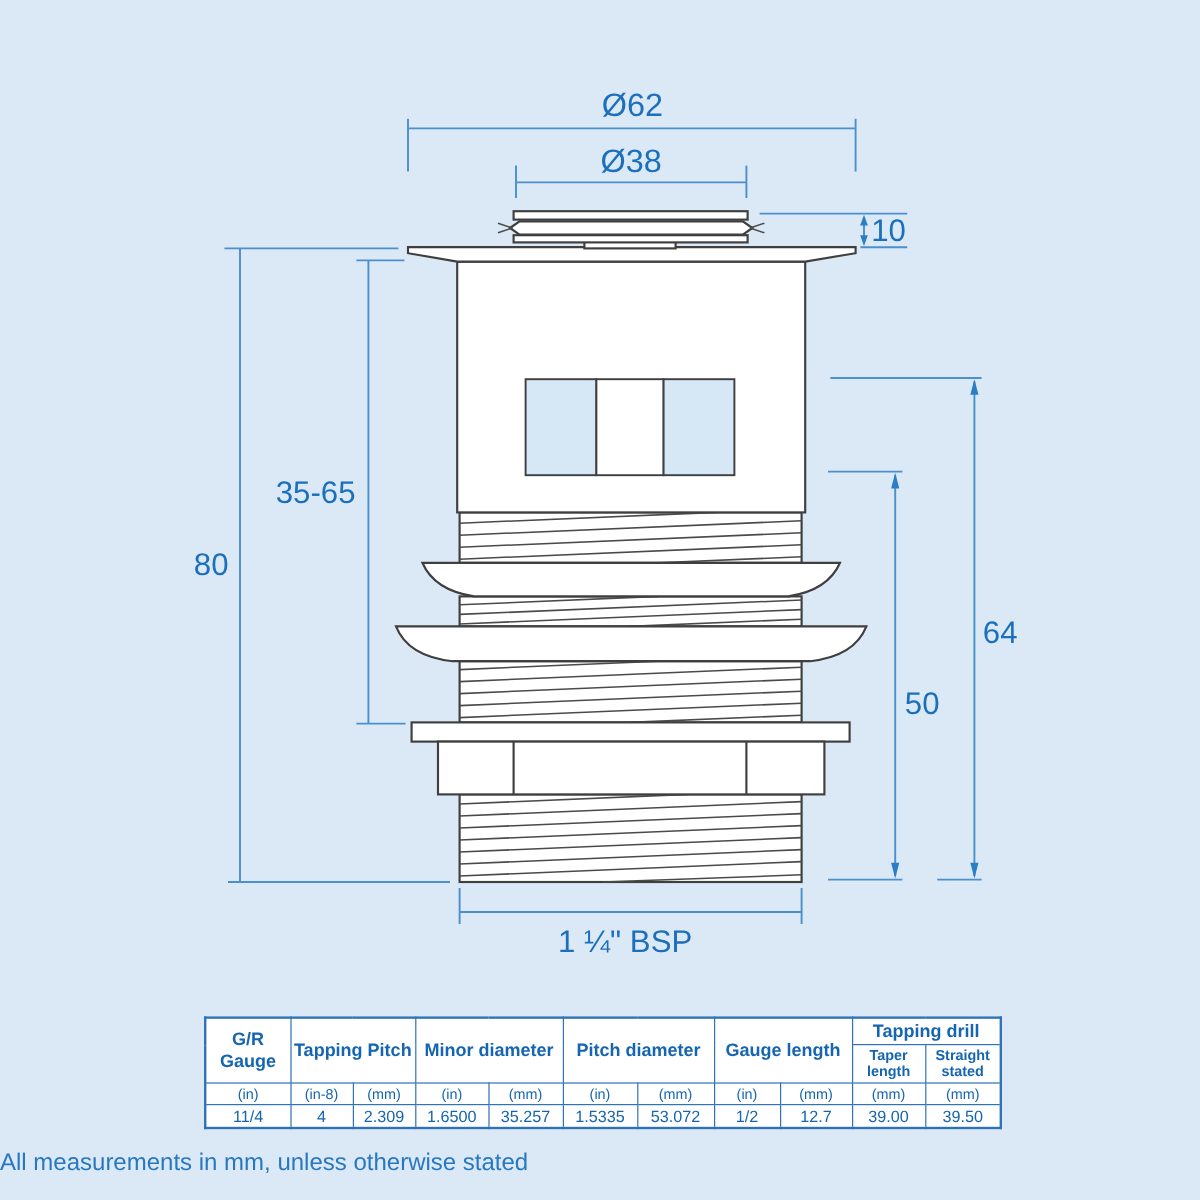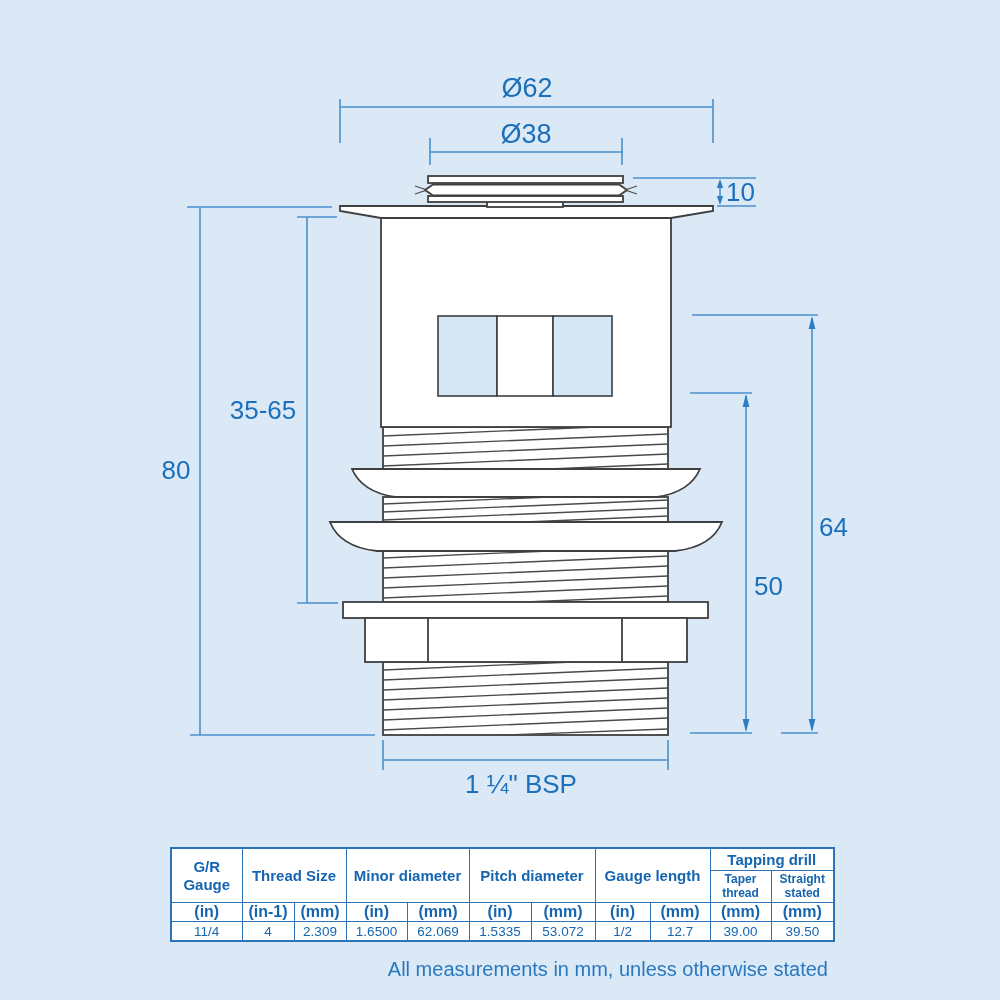--- a/index.html
+++ b/index.html
@@ -28,25 +28,25 @@
   }
   .spec-table th,.spec-table td{
     border:1px solid #2d73b5;
     text-align:center;
     vertical-align:middle;
     padding:0 1px;
     overflow:hidden;
   }
   .spec-table th.group{font-size:15px;font-weight:bold;line-height:1.15;height:21px;}
   .spec-table th.subgroup{font-size:12px;font-weight:bold;line-height:1.1;height:31px;}
-  .spec-table td.units{font-size:16px;font-weight:bold;height:17px;}
+  .spec-table td.units{font-size:12px;font-weight:normal;height:17px;}
   .spec-table td.val{font-size:13.5px;height:18px;margin-top:36px;}
   .footnote{
-    position:absolute;left:16px;top:958px;width:812px;
-    text-align:right;
+    position:absolute;left:0;top:958px;width:812px;
+    text-align:left;
     font-size:20px;
     color:#2878c0;
   }
 </style>
 </head>
 <body>
 
 <svg class="drawing-svg" width="1000" height="845" viewBox="0 0 1000 845">
 
   <g stroke="#3f3f3f" stroke-width="1.8" fill="#ffffff">
@@ -203,49 +203,49 @@
       <col style="width:62px">
     <col style="width:64px">
       <col style="width:55px">
       <col style="width:60px">
     <col style="width:61px">
       <col style="width:63px">
   </colgroup>
   <tbody>
       <tr>
     <th class="group" rowspan="2">G/R Gauge</th>
-    <th class="group" rowspan="2" colspan="2">Thread Size</th>
+    <th class="group" rowspan="2" colspan="2">Tapping Pitch</th>
     <th class="group" rowspan="2" colspan="2">Minor diameter</th>
     <th class="group" rowspan="2" colspan="2">Pitch diameter</th>
     <th class="group" rowspan="2" colspan="2">Gauge length</th>
     <th class="group" colspan="2">Tapping drill</th>
   </tr>
   <tr>
-    <th class="subgroup">Taper thread</th>
+    <th class="subgroup">Taper length</th>
     <th class="subgroup">Straight stated</th>
   </tr>
   <tr>
     <td class="units">(in)</td>
-    <td class="units">(in-1)</td>
+    <td class="units">(in-8)</td>
     <td class="units">(mm)</td>
     <td class="units">(in)</td>
     <td class="units">(mm)</td>
     <td class="units">(in)</td>
     <td class="units">(mm)</td>
     <td class="units">(in)</td>
     <td class="units">(mm)</td>
     <td class="units">(mm)</td>
     <td class="units">(mm)</td>
   </tr>
   <tr>
     <td class="val">11/4</td>
     <td class="val">4</td>
     <td class="val">2.309</td>
     <td class="val">1.6500</td>
-    <td class="val">62.069</td>
+    <td class="val">35.257</td>
     <td class="val">1.5335</td>
     <td class="val">53.072</td>
     <td class="val">1/2</td>
     <td class="val">12.7</td>
     <td class="val">39.00</td>
     <td class="val">39.50</td>
   </tr>
 </tbody>
   </table>
 

